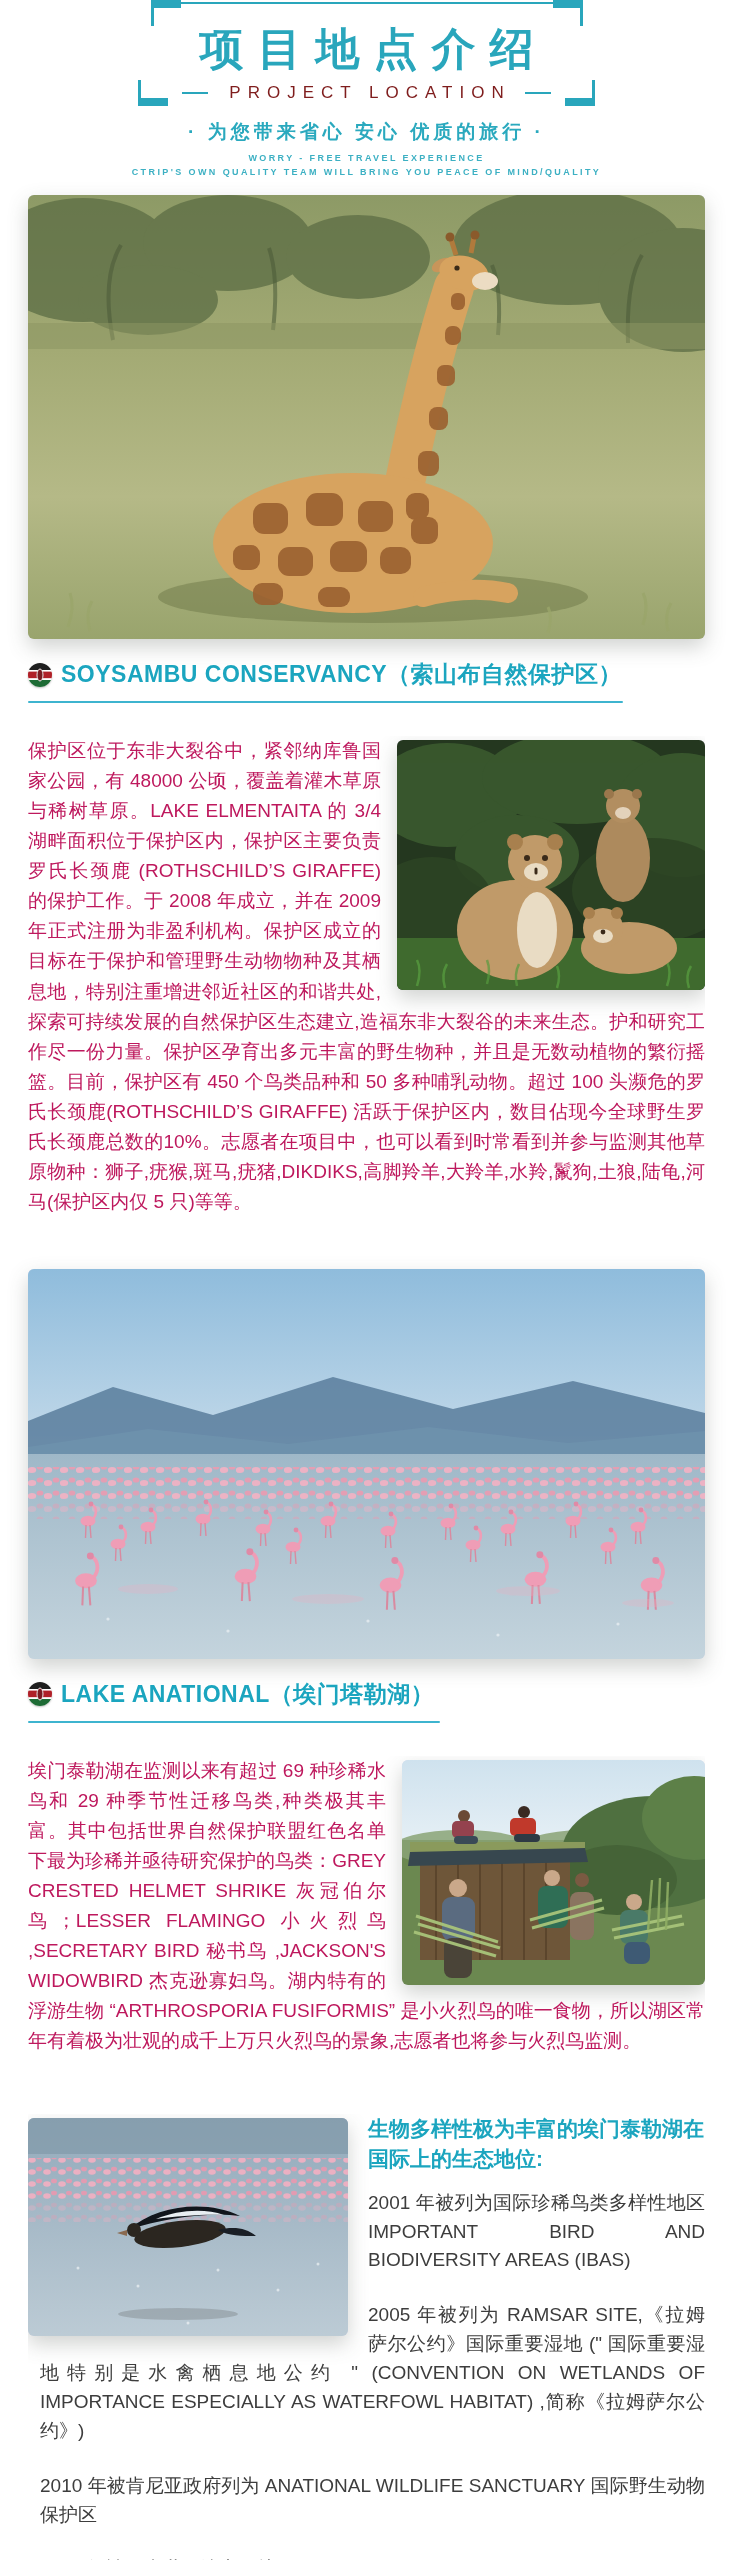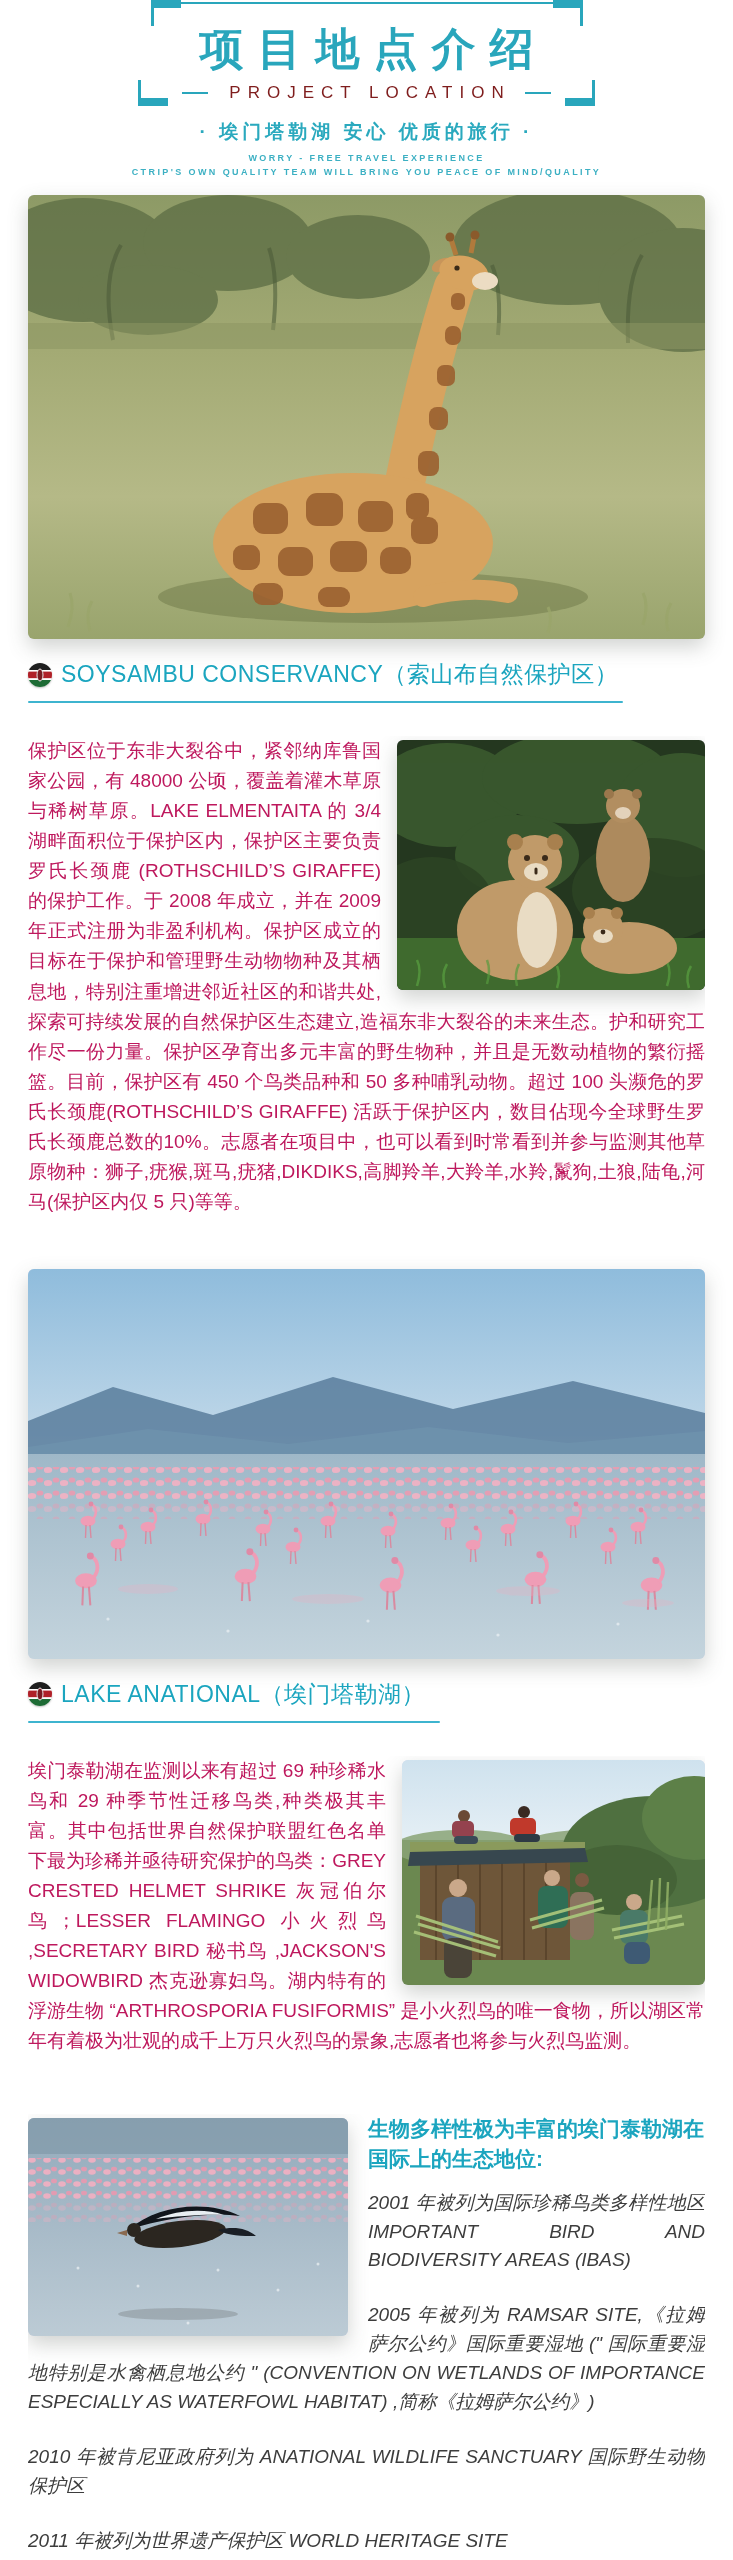--- a/index.html
+++ b/index.html
@@ -32,36 +32,36 @@
   .photo { border-radius:6px; box-shadow:0 8px 20px rgba(70,80,70,.25); overflow:hidden; background:#dde; }
   .photo svg { display:block; width:100%; height:100%; }
   figure { margin:0; }
   .hero { width:677px; margin:16px auto 0; }
   .hero-giraffe { height:444px; }
   .hero-flamingo { height:390px; margin-top:52px; }
 
   .section-heading { margin-top:20px; display:flex; align-items:center; }
   .flag { width:24px; height:24px; flex:0 0 auto; margin-right:9px; border-radius:50%; overflow:hidden; box-shadow:0 1px 2px rgba(0,0,0,.25); }
   .flag svg { display:block; width:100%; height:100%; }
-  .section-title { color:#1ba5bf; font-size:23px; font-weight:normal; letter-spacing:.5px; }
+  .section-title { color:#1ba5bf; font-size:23px; font-weight:bold; letter-spacing:.5px; }
   .heading-underline { height:2px; background:#3db4cf; margin-top:11px; border-radius:1px; }
   .u-long { width:595px; }
   .u-short { width:412px; }
 
   .para { margin-top:33px; color:#be185d; font-size:19px; line-height:1.58; text-align:justify; overflow:hidden; }
   .inline-photo-r { float:right; margin:4px 0 10px 16px; }
   .ph-lions { width:308px; height:250px; }
   .ph-roof { width:303px; height:225px; }
 
   
   .ecology { margin-top:58px; overflow:hidden; color:#3d3d3d; font-size:19px; line-height:1.52; }
   .inline-photo-l { float:left; margin:4px 20px 10px 0; }
   .ph-goose { width:320px; height:218px; }
   .eco-heading { color:#1ba5bf; font-size:21px; font-weight:bold; line-height:1.45; margin:0 0 14px 0; }
-  .eco-item { margin:0 0 26px 0; text-align:justify;font-style:italic; }
+  .eco-item { margin:0 0 26px 12px; text-align:justify; }
 </style>
 </head>
 <body>
 
 <div class="page">
 
   <div class="header">
     <div class="title-frame">
       <div class="frame-top">
         <span class="top-line"></span>
@@ -82,21 +82,21 @@
           </span>
         <span class="sub-line"></span>
         <div class="subtitle">PROJECT LOCATION</div>
         <span class="sub-line"></span>
         <span class="corner c-br">
             <span class="bar"></span>
             <span class="stub"></span>
           </span>
       </div>
     </div>
-    <div class="tagline">· 埃门塔勒湖 安心 优质的旅行 ·</div>
+    <div class="tagline">· 为您带来省心 安心 优质的旅行 ·</div>
     <div class="tagline-en">
       <div>WORRY - FREE TRAVEL EXPERIENCE</div>
       <div>CTRIP'S OWN QUALITY TEAM WILL BRING YOU PEACE OF MIND/QUALITY</div>
     </div>
   </div>
 
   <figure class="hero hero-giraffe photo">
     <svg viewBox="0 0 677 444" preserveAspectRatio="none">
       <defs>
         <linearGradient id="ggrass" x1="0" y1="0" x2="0" y2="1">

